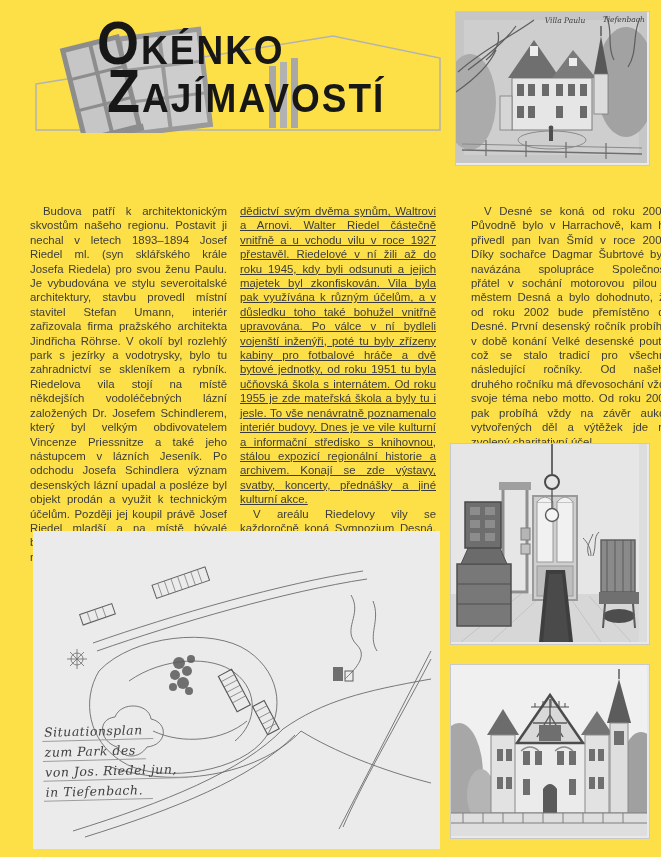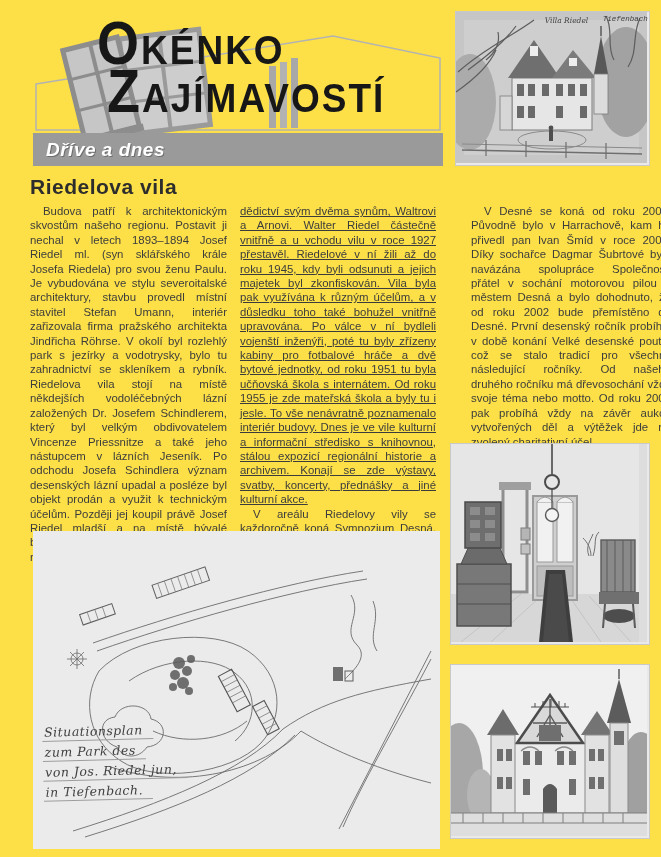--- a/index.html
+++ b/index.html
@@ -33,21 +33,21 @@
   .col3{left:448px;width:200px;margin-left:23px;}
   
   .photo{position:absolute;border:1px solid #c9c9c9;background:#e9e9e9;overflow:hidden;}
   .photo svg{display:block;}
   .postcard{left:455px;top:11px;width:193px;height:153px;}
   .interior{left:450px;top:443px;width:198px;height:200px;}
   .villa-today{left:450px;top:664px;width:198px;height:173px;}
   .caption{position:absolute;font-family:"DejaVu Serif",serif;font-style:italic;
     font-size:7.5px;color:#3f3f3f;white-space:nowrap;}
   .caption-left{left:46%;top:4px;}
-  .caption-right{left:76%;top:3px;font-family:Liberation Mono, monospace;}
+  .caption-right{left:76%;top:3px;}
   
   .site-plan{position:absolute;left:33px;top:531px;width:407px;height:318px;background:#ebebeb;}
   .handwriting{position:absolute;left:10px;top:192px;transform:rotate(-1.5deg);}
   .handwriting div{
     font-family:"DejaVu Serif",serif;font-style:italic;font-size:12.5px;color:#414141;
     border-bottom:1px solid #9d9d9d;display:table;padding:0 10px 1px 2px;margin-bottom:3px;
     letter-spacing:0.5px;
   }
 </style>
 </head>
@@ -82,23 +82,20 @@
       </g>
     </svg>
     <div class="logo-line logo-line1">
       <span class="big">O</span><span class="small">KÉNKO</span>
     </div>
     <div class="logo-line logo-line2">
       <span class="big">Z</span><span class="small">AJÍMAVOSTÍ</span>
     </div>
   </div>
 
-  <div class="banner">
-    <span>Dříve a dnes</span>
-  </div>
 
   <div class="photo postcard">
     <svg width="191" height="151" viewBox="0 0 191 151">
       <rect x="0" y="0" width="191" height="151" fill="#c6c6c6"></rect>
       <rect x="8" y="8" width="175" height="135" fill="#cecece"></rect>
 
       <ellipse cx="170" cy="70" rx="30" ry="55" fill="#a2a2a2"></ellipse>
       <ellipse cx="14" cy="90" rx="26" ry="48" fill="#ababab"></ellipse>
 
       <g stroke="#5d5d5d" stroke-width="1.2" fill="none">
@@ -142,25 +139,24 @@
 
       <line x1="6" y1="138" x2="186" y2="142" stroke="#6e6e6e" stroke-width="1.4"></line>
       <line x1="6" y1="132" x2="186" y2="136" stroke="#8a8a8a" stroke-width="1"></line>
       <g stroke="#6e6e6e" stroke-width="1.2">
         <line x1="30" y1="128" x2="30" y2="144"></line>
           <line x1="70" y1="129" x2="70" y2="145"></line>
         <line x1="110" y1="130" x2="110" y2="146"></line>
           <line x1="150" y1="131" x2="150" y2="147"></line>
       </g>
     </svg>
-    <span class="caption caption-left">Villa Riedel</span>
+    <span class="caption caption-left">Villa Paulu</span>
     <span class="caption caption-right">Tiefenbach</span>
   </div>
 
-  <div class="article-title">Riedelova vila</div>
 
   <div class="col col1">
     <p>Budova patří k architektonickým skvostům našeho regionu. Postavit ji nechal v letech 1893–1894 Josef Riedel ml. (syn sklářského krále Josefa Riedela) pro svou ženu Paulu. Je vybudována ve stylu severoitalské architektury, stavbu provedl místní stavitel Stefan Umann, interiér zařizovala firma pražského architekta Jindřicha Röhrse. V okolí byl rozlehlý park s jezírky a vodotrysky, bylo tu zahradnictví se skleníkem a rybník. Riedelova vila stojí na místě někdejších vodoléčebných lázní založených Dr. Josefem Schindlerem, který byl velkým obdivovatelem Vincenze Priessnitze a také jeho nástupcem v lázních Jeseník. Po odchodu Josefa Schindlera význam desenských lázní upadal a posléze byl objekt prodán a využit k technickým účelům. Později jej koupil právě Josef Riedel mladší a na místě bývalé brusírny vybudoval honosnou vilu. V roce 1924 zemřel a zanechal</p>
   </div>
   <div class="col col2">
     <p class="no-indent">dědictví svým dvěma synům, Waltrovi a Arnovi. Walter Riedel částečně vnitřně a u vchodu vilu v roce 1927 přestavěl. Riedelové v ní žili až do roku 1945, kdy byli odsunuti a jejich majetek byl zkonfiskován. Vila byla pak využívána k různým účelům, a v důsledku toho také bohužel vnitřně upravována. Po válce v ní bydleli vojenští inženýři, poté tu byly zřízeny kabiny pro fotbalové hráče a dvě bytové jednotky, od roku 1951 tu byla učňovská škola s internátem. Od roku 1955 je zde mateřská škola a byly tu i jesle. To vše nenávratně poznamenalo interiér budovy. Dnes je ve vile kulturní a informační středisko s knihovnou, stálou expozicí regionální historie a archivem. Konají se zde výstavy, svatby, koncerty, přednášky a jiné kulturní akce.</p>
     <p>V areálu Riedelovy vily se každoročně koná Sympozium Desná, které je ukázkou a přehlídkou dřevosochání motorovou pilou.</p>
   </div>
   <div class="col col3">
     <p>V Desné se koná od roku 2002. Původně bylo v Harrachově, kam ho přivedl pan Ivan Šmíd v roce 2000. Díky sochařce Dagmar Šubrtové byla navázána spolupráce Společnosti přátel v sochání motorovou pilou s městem Desná a bylo dohodnuto, že od roku 2002 bude přemístěno do Desné. První desenský ročník probíhal v době konání Velké desenské poutě, což se stalo tradicí pro všechny následující ročníky. Od našeho druhého ročníku má dřevosochání vždy svoje téma nebo motto. Od roku 2005 pak probíhá vždy na závěr aukce vytvořených děl a výtěžek jde na zvolený charitativní účel.</p>

